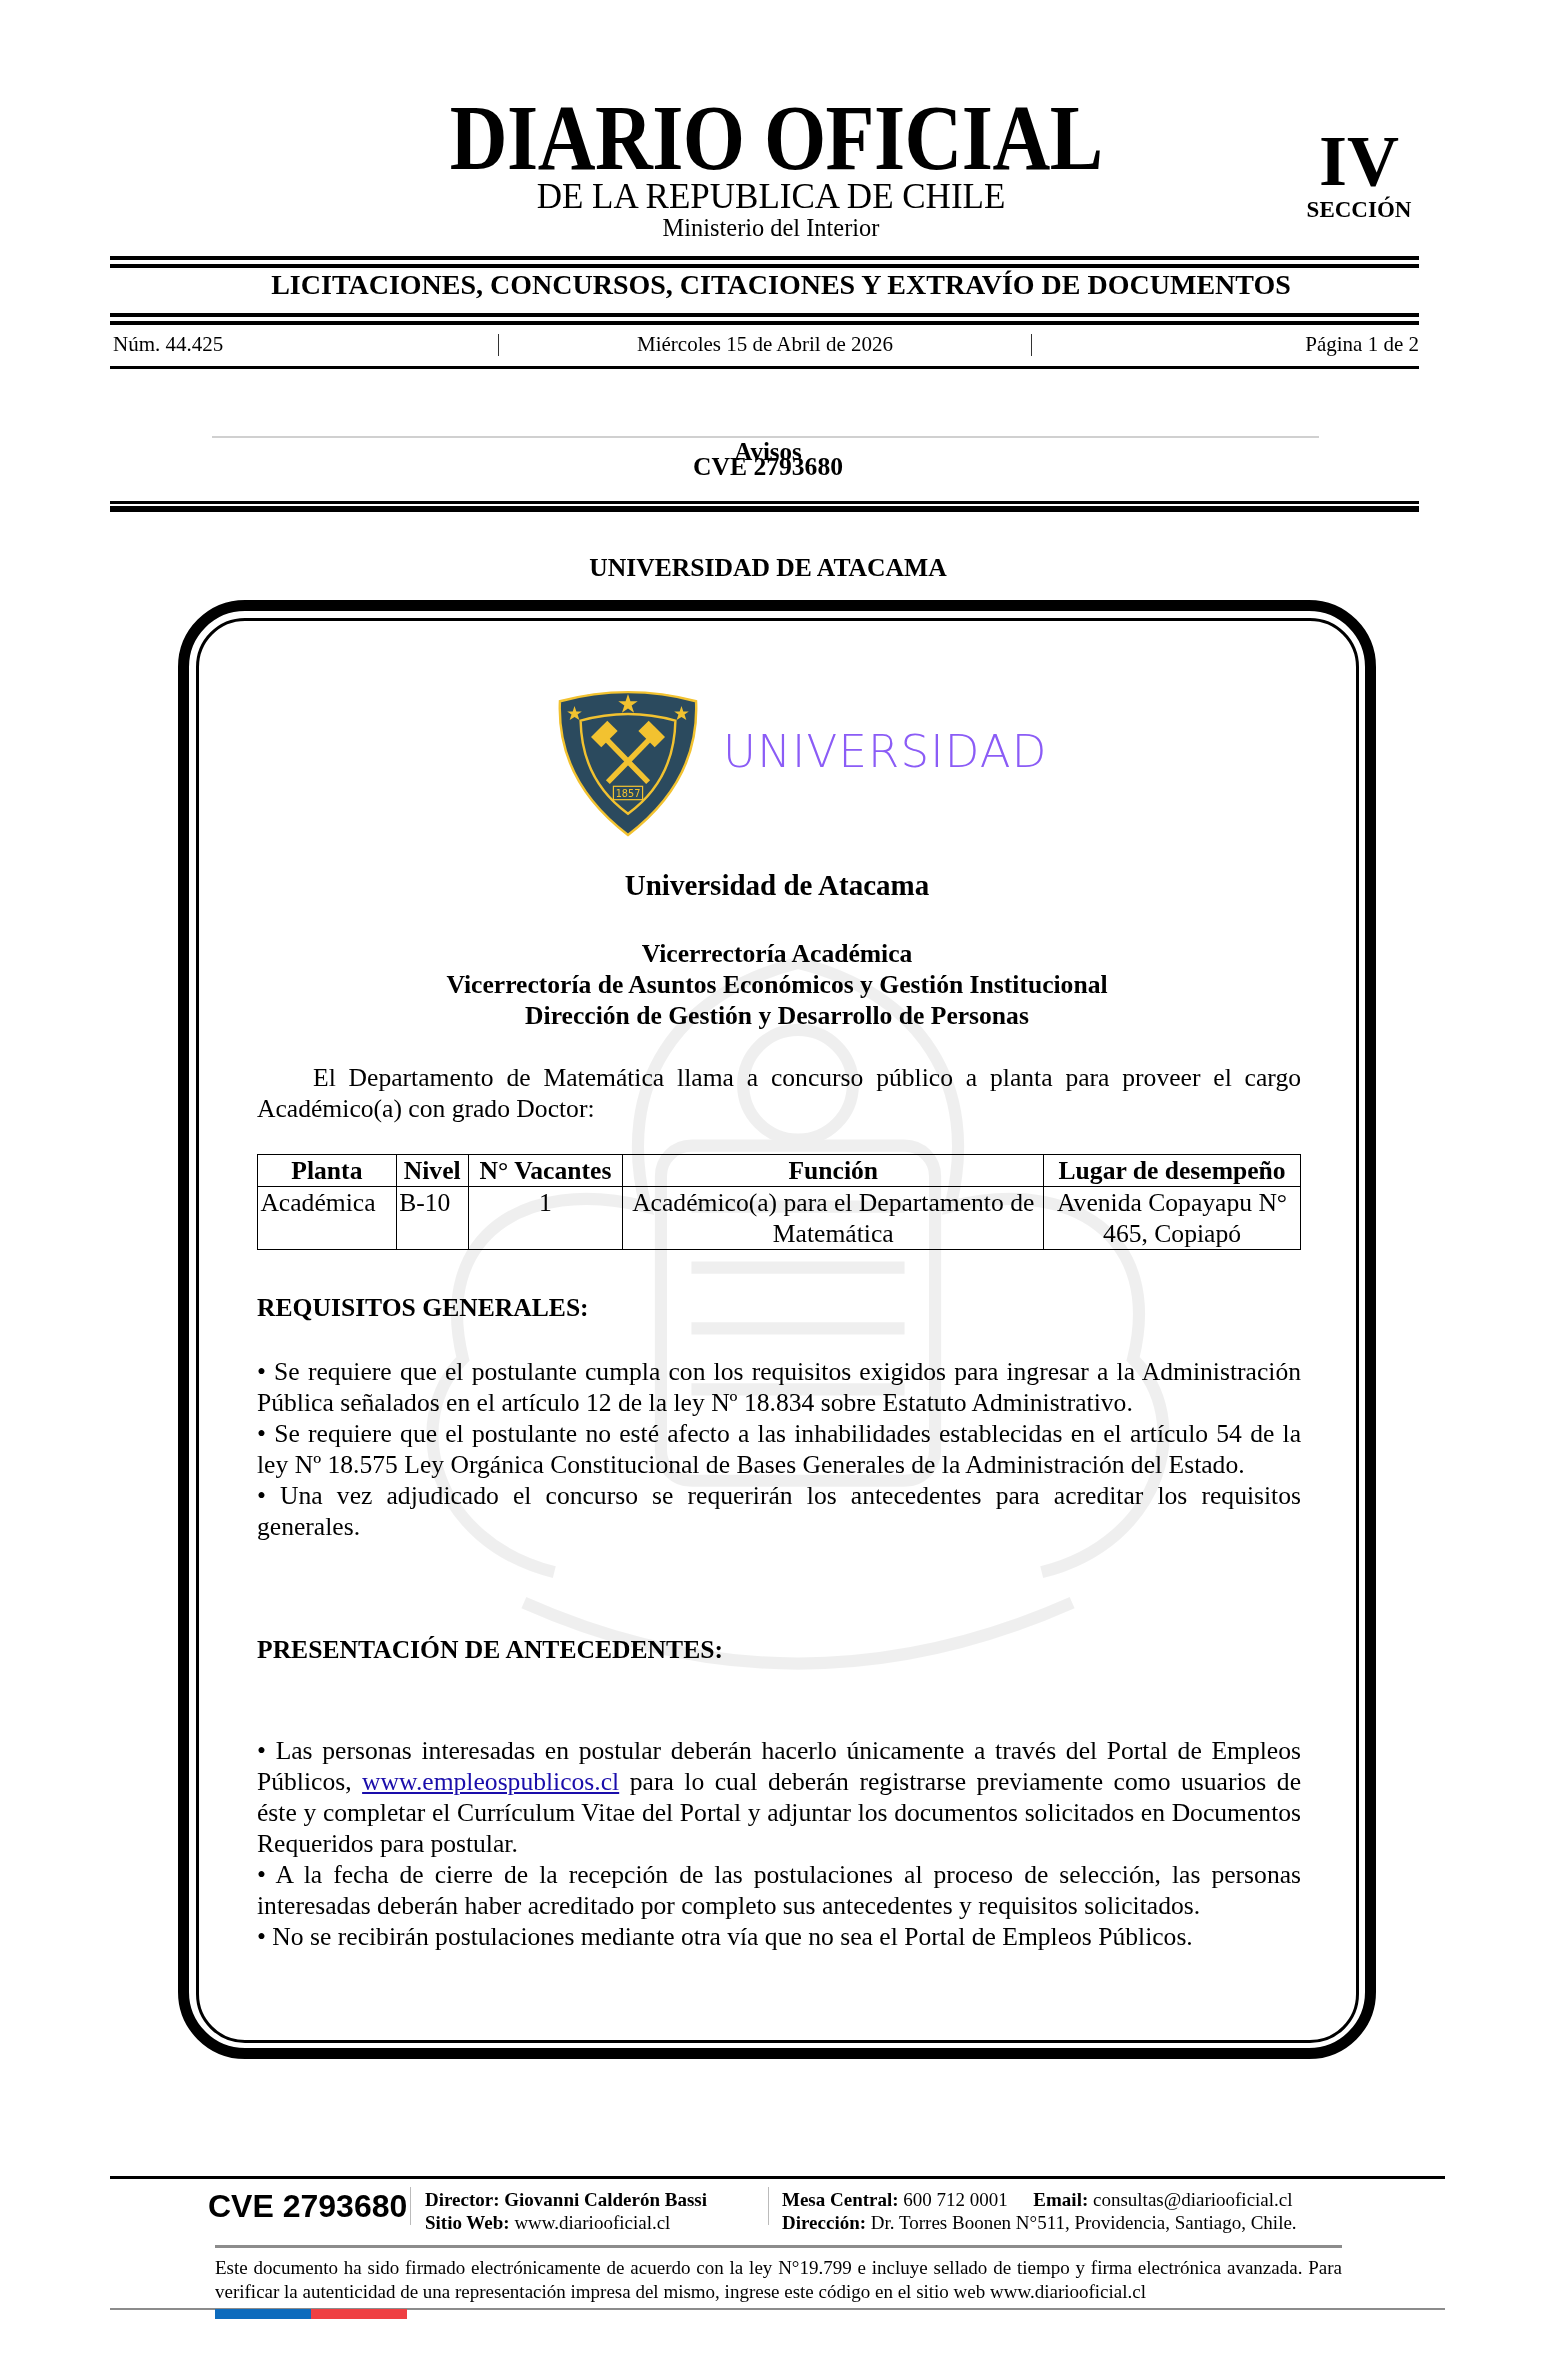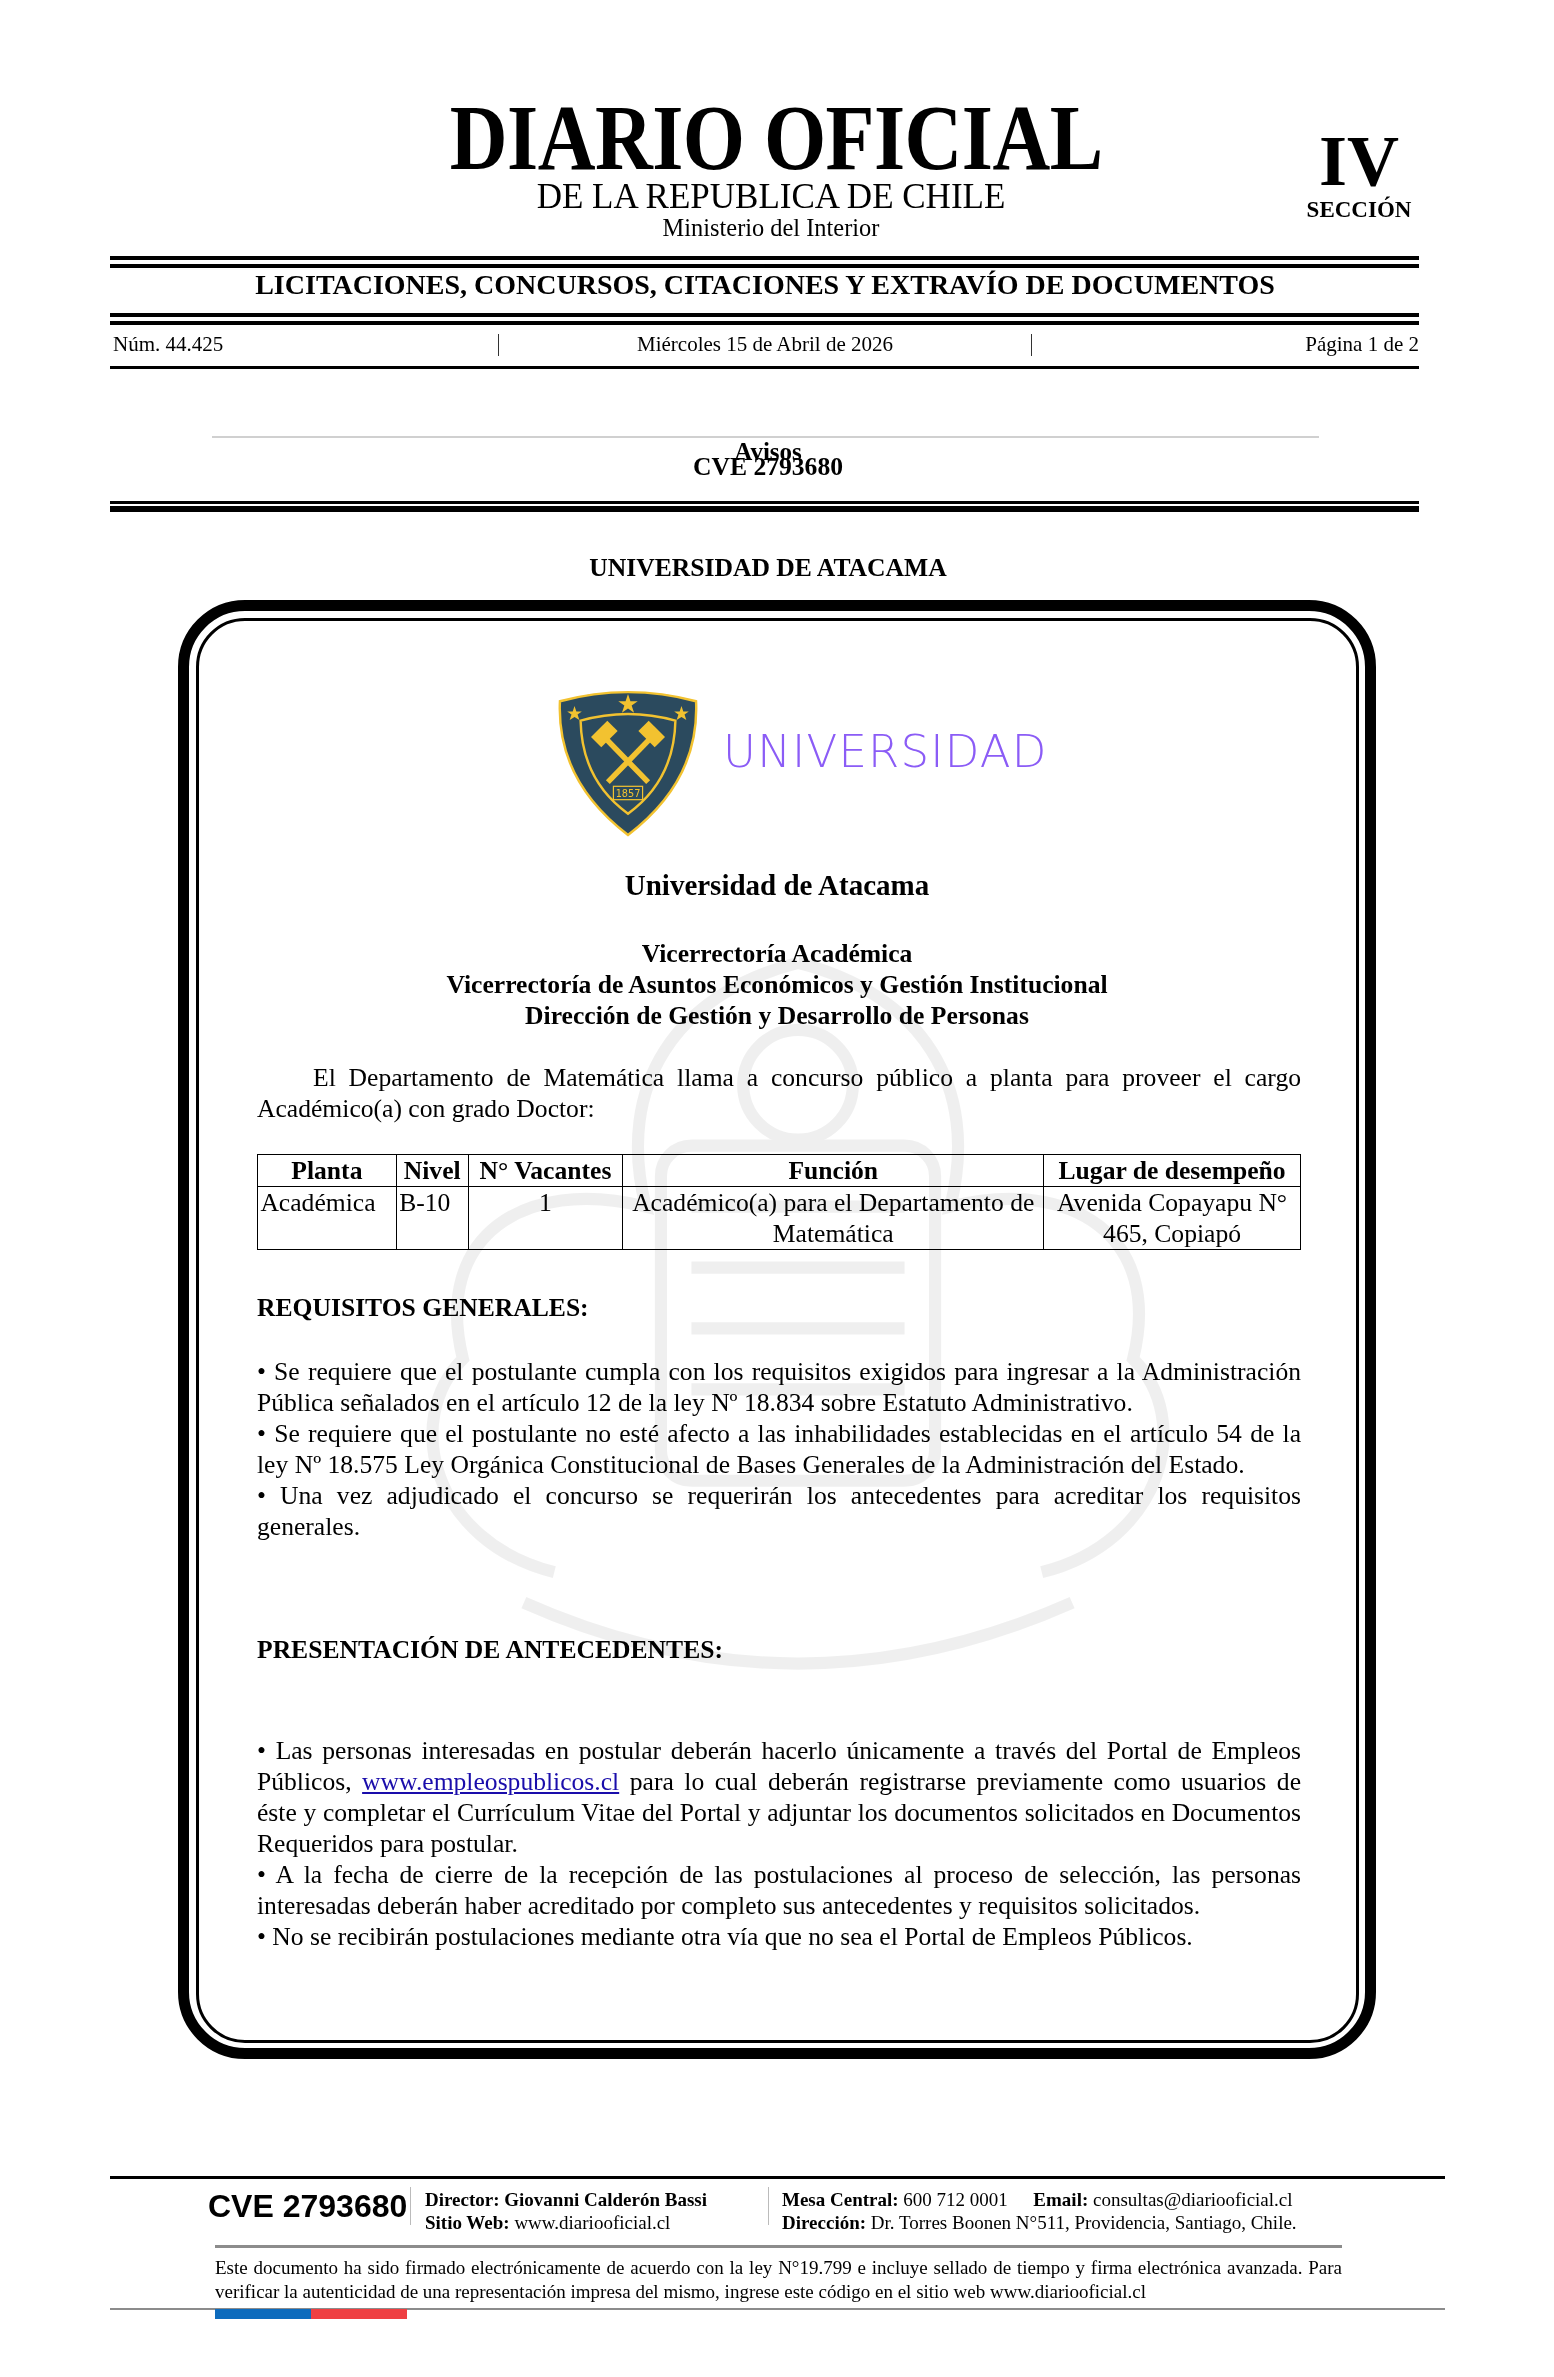--- a/index.html
+++ b/index.html
@@ -9,21 +9,21 @@
   .center { text-align:center; }
   .rule { position:absolute; left:110px; width:1309px; background:#000; }
 
   #title { left:0; width:1554px; top:91px; font-size:93px; font-weight:bold; line-height:1;
            transform:scaleX(0.86); transform-origin:771px 0; letter-spacing:-0.6px; }
   #subtitle { left:0; width:1542px; top:179px; font-size:35px; line-height:1; }
   #ministry { left:0; width:1542px; top:216px; font-size:24.4px; line-height:1; }
   #section-num { left:1289px; top:125px; width:140px; font-size:72px; font-weight:bold; line-height:1; text-align:center; }
   #section-label { left:1289px; top:198px; width:140px; font-size:23px; font-weight:bold; line-height:1; text-align:center; }
 
-  #category { left:0; width:1530px; top:271px; font-size:28px; font-weight:bold; line-height:1; }
+  #category { left:0; width:1530px; top:271px; font-size:28px; font-weight:bold; line-height:1;padding-left:16px; }
 
   .meta { position:absolute; top:334px; font-size:21px; line-height:1; }
   #meta-num { left:113px; }
   #meta-date { left:0; width:1530px; text-align:center; }
   #meta-page { right:135px; }
   .vsep { position:absolute; top:334px; width:1.2px; height:22px; background:#333; }
 
   #avisos { left:0; width:1536px; top:391px; font-size:25px; font-weight:bold; line-height:1;margin-top:48px; }
   #avisos-line { position:absolute; left:212px; width:1107px; top:436px; height:1.8px; background:#d0d0d0; }
   #cve-top { left:0; width:1536px; top:454px; font-size:25.6px; font-weight:bold; line-height:1; }

